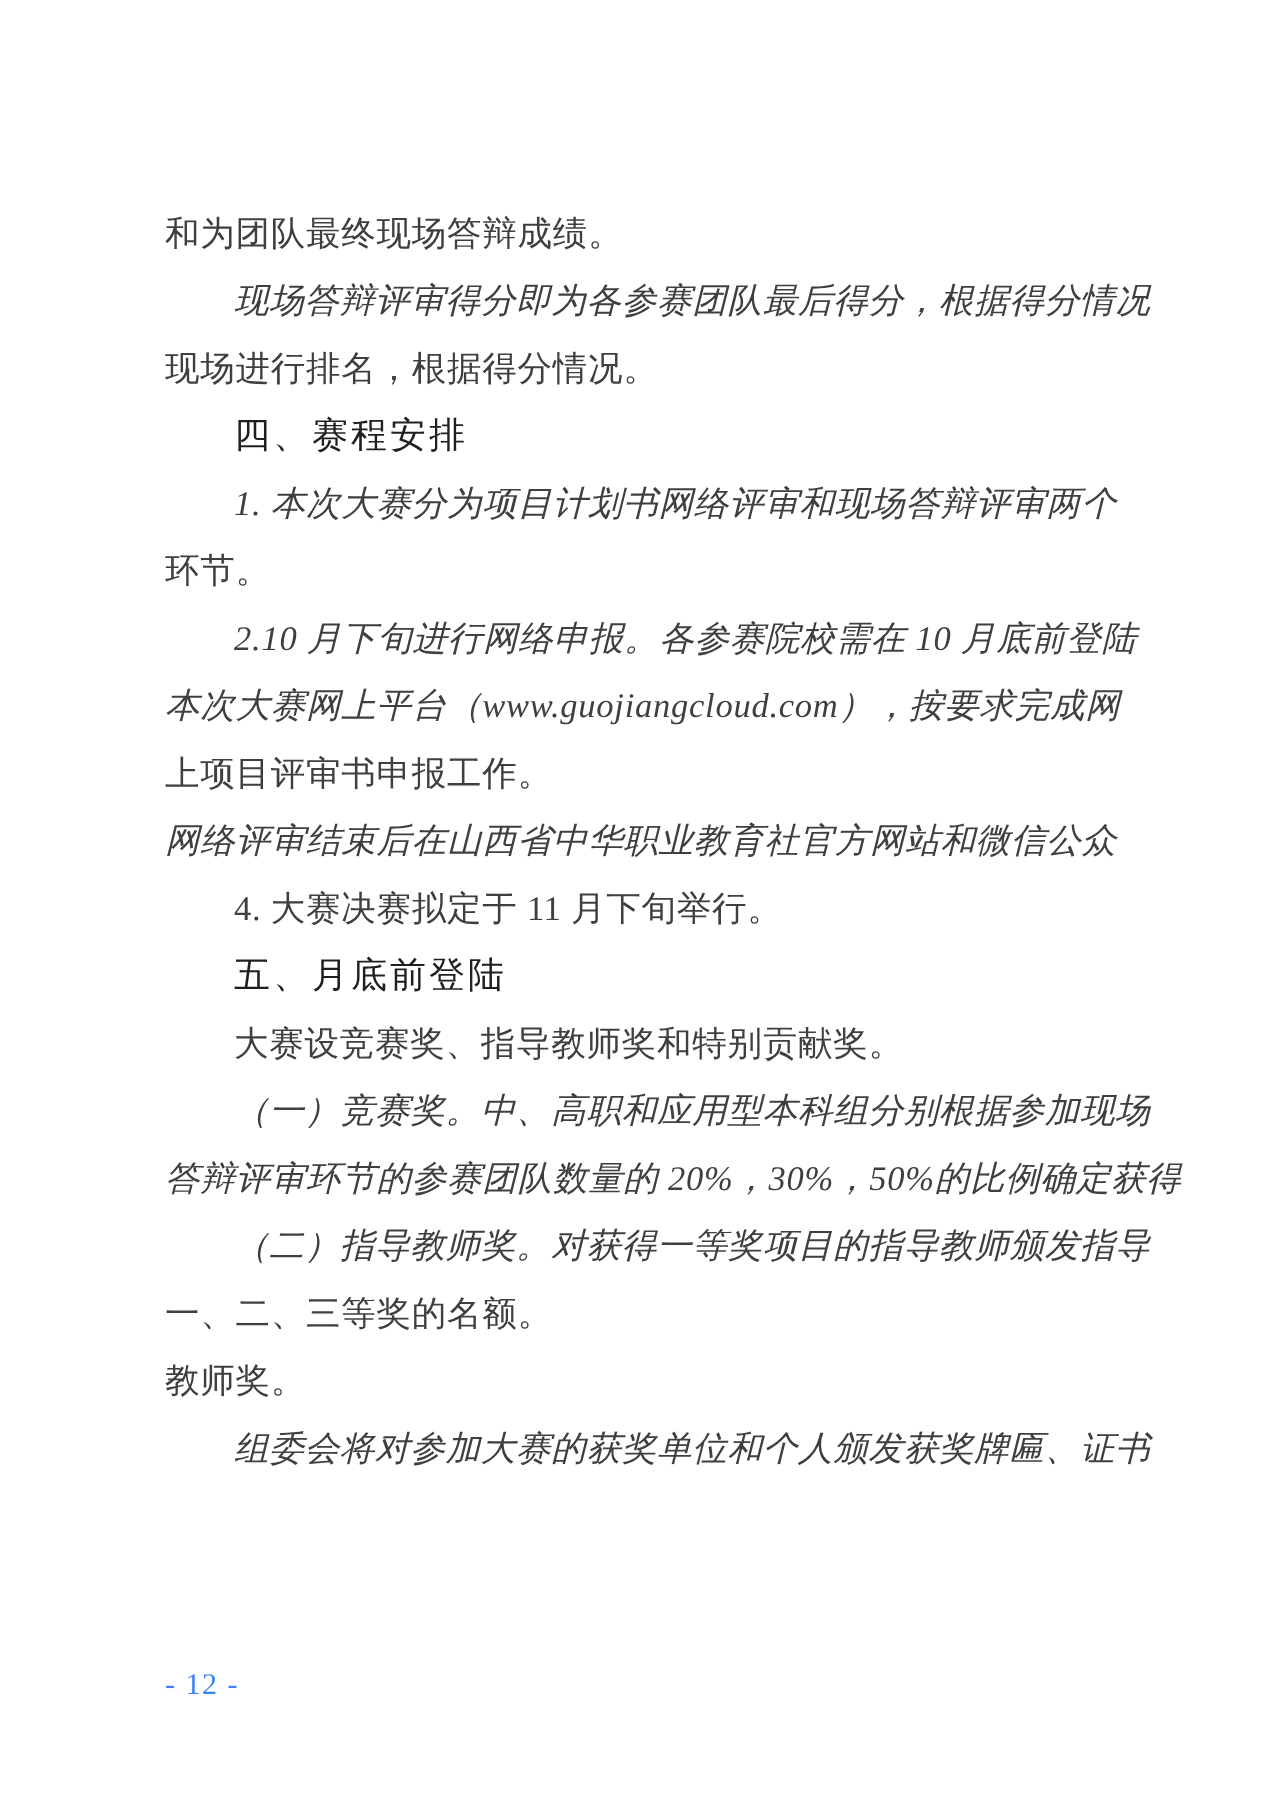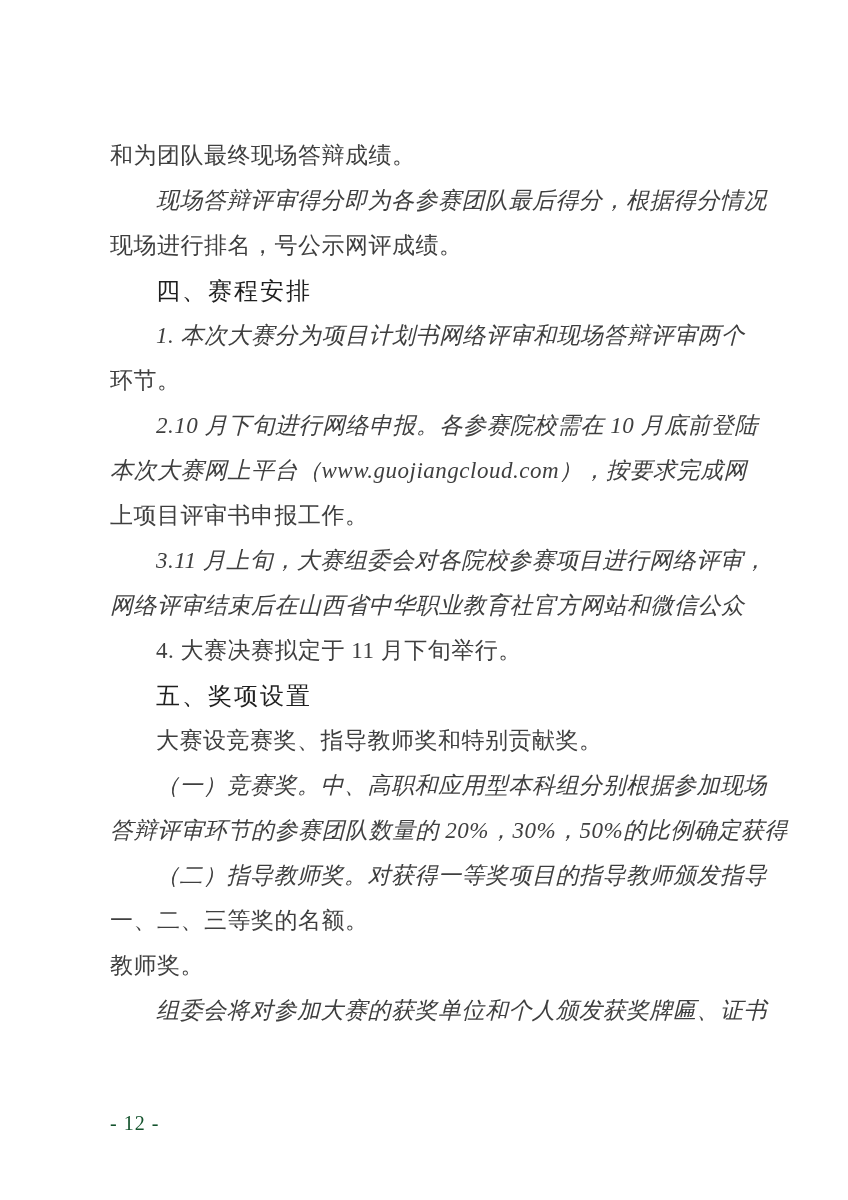--- a/index.html
+++ b/index.html
@@ -44,43 +44,42 @@
     font-size: 24px;
     color: #1f1f1f;
     letter-spacing: 2px;
   }
   .page-footer {
     position: absolute;
     left: 110px;
     top: 1060px;
     font-size: 20px;
     line-height: 30px;
-    color: #14532d;
+    color: #3b82f6;
     letter-spacing: 1px;
     font-family: "Liberation Serif", "DejaVu Serif", serif;
   }
 </style>
 </head>
 <body>
 
 <div class="page">
   <main class="doc-body" id="doc-body">
       <div class="line">和为团队最终现场答辩成绩。</div>
       <div class="line indent justify">现场答辩评审得分即为各参赛团队最后得分，根据得分情况</div>
-      <div class="line">现场进行排名，号公示网评成绩。</div>
+      <div class="line">现场进行排名，根据得分情况。</div>
       <div class="line heading indent">四、赛程安排</div>
       <div class="line indent justify">1. 本次大赛分为项目计划书网络评审和现场答辩评审两个</div>
       <div class="line">环节。</div>
       <div class="line indent justify">2.10 月下旬进行网络申报。各参赛院校需在 10 月底前登陆</div>
       <div class="line justify">本次大赛网上平台（www.guojiangcloud.com），按要求完成网</div>
       <div class="line">上项目评审书申报工作。</div>
-      <div class="line indent justify">3.11 月上旬，大赛组委会对各院校参赛项目进行网络评审，</div>
       <div class="line justify">网络评审结束后在山西省中华职业教育社官方网站和微信公众</div>
       <div class="line indent">4. 大赛决赛拟定于 11 月下旬举行。</div>
-      <div class="line heading indent">五、奖项设置</div>
+      <div class="line heading indent">五、月底前登陆</div>
       <div class="line indent">大赛设竞赛奖、指导教师奖和特别贡献奖。</div>
       <div class="line indent justify">（一）竞赛奖。中、高职和应用型本科组分别根据参加现场</div>
       <div class="line justify">答辩评审环节的参赛团队数量的 20%，30%，50%的比例确定获得</div>
       <div class="line indent justify">（二）指导教师奖。对获得一等奖项目的指导教师颁发指导</div>
       <div class="line">一、二、三等奖的名额。</div>
       <div class="line">教师奖。</div>
       <div class="line indent justify">组委会将对参加大赛的获奖单位和个人颁发获奖牌匾、证书</div>
     </main>
   <div class="page-footer">- 12 -</div>
 </div>

